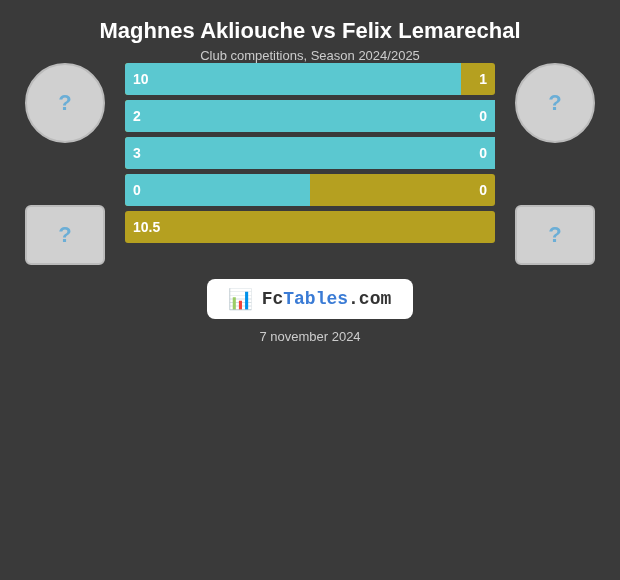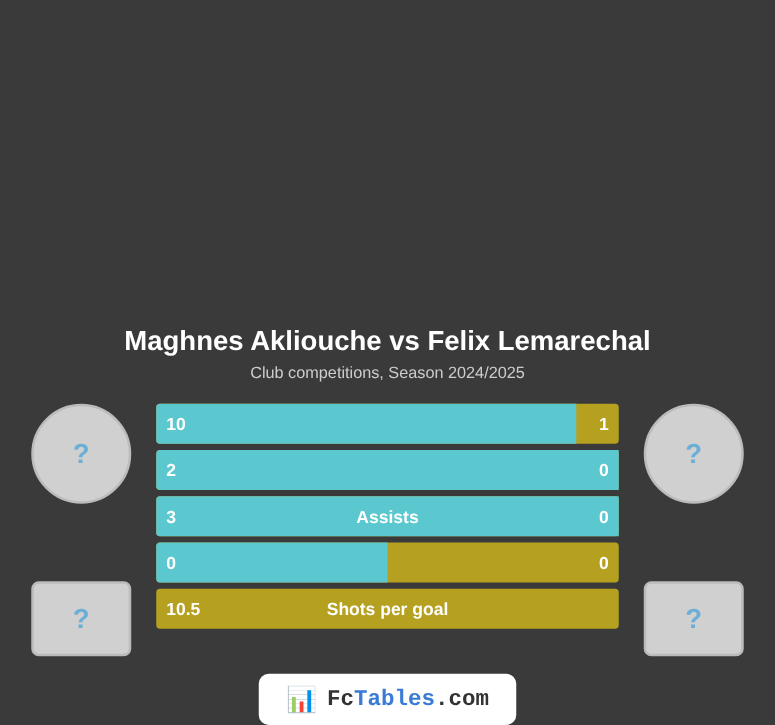--- a/index.html
+++ b/index.html
@@ -12,38 +12,36 @@
     }
 
     .container {
       width: 620px;
       height: 580px;
       background-color: #3a3a3a;
       position: relative;
       display: flex;
       flex-direction: column;
       align-items: center;
-      justify-content: flex-end;
     }
 
     .title {
       color: #fff;
       font-size: 22px;
       font-weight: bold;
       text-align: center;
       margin-top: 18px;
       margin-bottom: 4px;
       padding: 0 20px;
     }
 
     .subtitle {
       color: #ccc;
       font-size: 13px;
       text-align: center;
-      margin-bottom: 18px;
     }
 
     .stats-area {
       display: flex;
       flex-direction: row;
       align-items: flex-start;
       width: 100%;
       padding: 0 10px;
       position: relative;
     }
@@ -218,33 +216,31 @@
         <div class="stat-row">
           <div class="stat-bar-bg"></div>
           <div class="stat-fill" style="width: 100%;"></div>
           <span class="stat-left-val">2</span>
           <span class="stat-right-val">0</span>
         </div>
         <div class="stat-row">
           <div class="stat-bar-bg"></div>
           <div class="stat-fill" style="width: 100%;"></div>
           <span class="stat-left-val">3</span>
-          <span class="stat-label">Assists</span>
           <span class="stat-right-val">0</span>
         </div>
         <div class="stat-row">
           <div class="stat-bar-bg"></div>
           <div class="stat-fill" style="width: 50%;"></div>
           <span class="stat-left-val">0</span>
           <span class="stat-right-val">0</span>
         </div>
         <div class="stat-row">
           <div class="stat-bar-bg"></div>
           <span class="stat-left-val">10.5</span>
-          <span class="stat-label">Shots per goal</span>
         </div>
       </div>
 
     <div class="avatars-right">
       <div class="player-avatar">
         <span class="question-mark">?</span>
       </div>
       <div style="height: 42px;"></div>
       <div class="player-avatar-small">
         <span class="question-mark">?</span>
@@ -252,13 +248,14 @@
     </div>
   </div>
 
   <div class="logo-area">
     <span class="logo-icon">📊</span>
     <span class="logo-text">
       Fc<span>Tables</span>.com
     </span>
   </div>
 
+  <div class="date-text">7 november 2024</div>
 </div>
 
 </body></html>

